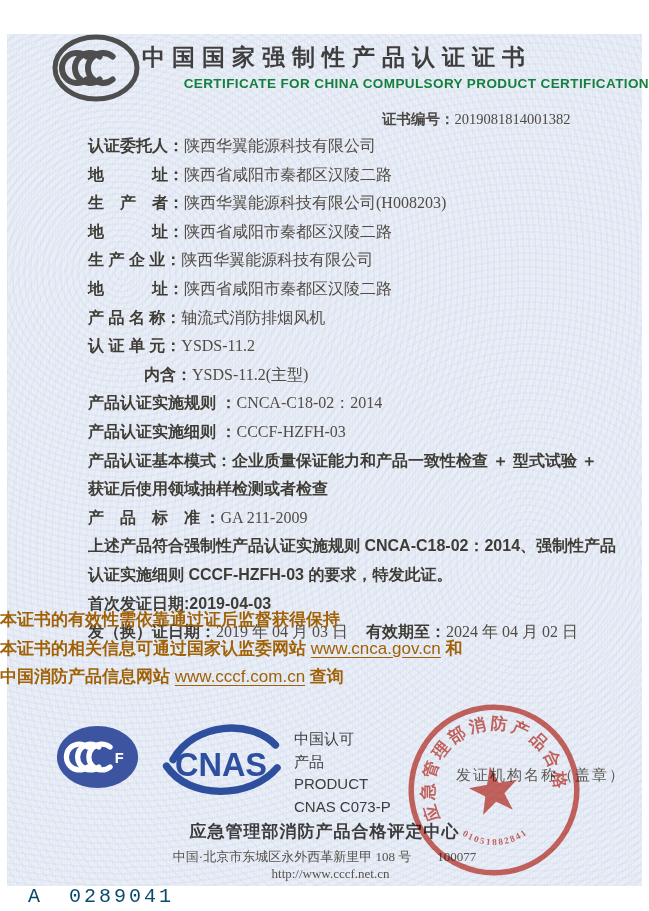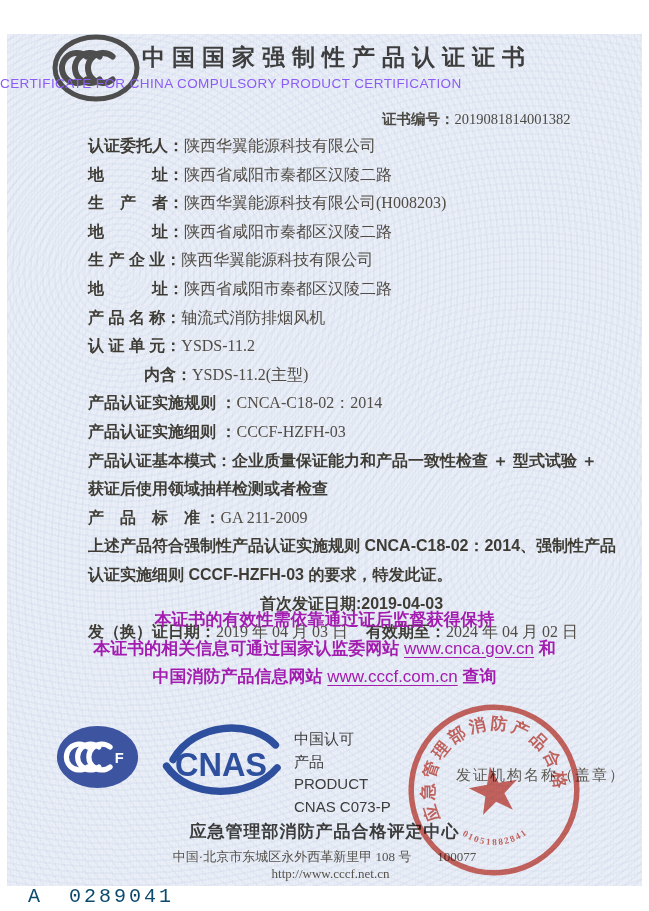--- a/index.html
+++ b/index.html
@@ -18,48 +18,48 @@
       repeating-radial-gradient(circle at 82% 62%, rgba(125,155,205,0.06) 0 2px, rgba(255,255,255,0) 2px 7px),
       repeating-linear-gradient(90deg, rgba(150,170,215,0.05) 0 1px, rgba(255,255,255,0) 1px 3px);
   }
   .ccc-top-logo{position:absolute;top:28px;left:44px;width:104px;height:80px;}
   .title-cn{
     position:absolute;top:42px;left:0;right:0;text-align:center;
     font-family:"Liberation Sans","DejaVu Sans",sans-serif;
     font-size:23px;font-weight:700;letter-spacing:7px;color:#3e3e3e;padding-left:25px;
   }
   .title-en{
-    position:absolute;top:76px;left:0;right:0;text-align:left;
+    position:absolute;top:76px;left:0;right:0;text-align:right;
     font-family:"Liberation Sans","DejaVu Sans",sans-serif;
-    font-size:13.5px;letter-spacing:.4px;color:#8b5cf6;
+    font-size:13.5px;letter-spacing:.4px;color:#15803d;font-weight:bold;
   }
   .cert-no{
     position:absolute;top:110px;left:382px;
     font-size:14.5px;color:#4c4a45;
   }
   .cert-no .lbl{font-family:Liberation Serif, serif;font-weight:700;}
   .fields{
     position:absolute;top:132px;left:88px;right:34px;
     font-size:16px;line-height:28.6px;
   }
   .row{white-space:nowrap;}
   .row .lbl{
     font-family:"Liberation Sans","DejaVu Sans",sans-serif;
     font-weight:700;color:#3e3c35;
   }
   .row .val{color:#514c45;}
   .row .val.b{font-family:"Liberation Sans","DejaVu Sans",sans-serif;font-weight:700;color:#3e3c35;}
   .row.indent{padding-left:56px;}
-  .row.center{text-align:center;white-space:normal;}
+  .row.center{text-align:left;white-space:normal;}
   .issue-row .lbl{font-family:"Liberation Sans","DejaVu Sans",sans-serif;font-weight:700;color:#3e3c35;}
   .issue-row .gap{display:inline-block;width:18px;}
   .notice{
-    position:absolute;top:606px;left:0;right:0;text-align:center;
+    position:absolute;top:606px;left:0;right:0;
     font-family:"Liberation Sans","DejaVu Sans",sans-serif;
-    font-size:17px;font-weight:700;line-height:28.5px;color:#a21caf;
+    font-size:17px;font-weight:700;line-height:28.5px;color:#a16207;
   }
   .notice .u{text-decoration:underline;text-underline-offset:3px;font-weight:400;font-family:"Liberation Sans","DejaVu Sans",sans-serif;}
   .logos{position:absolute;top:684px;left:0;right:0;height:170px;}
   .cccf-logo{position:absolute;left:50px;top:36px;width:95px;height:74px;}
   .cnas-logo{position:absolute;left:160px;top:34px;width:122px;height:80px;}
   .acc-text{
     position:absolute;left:294px;top:44px;
     font-family:"Liberation Sans","DejaVu Sans",sans-serif;
     font-size:15px;line-height:1.5;color:#3c3c3c;
   }

